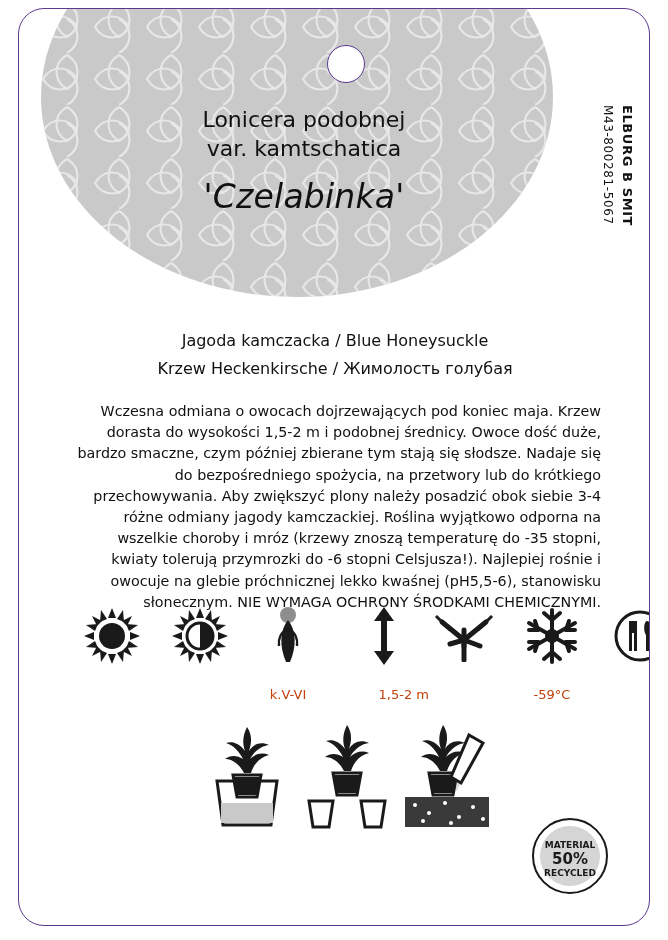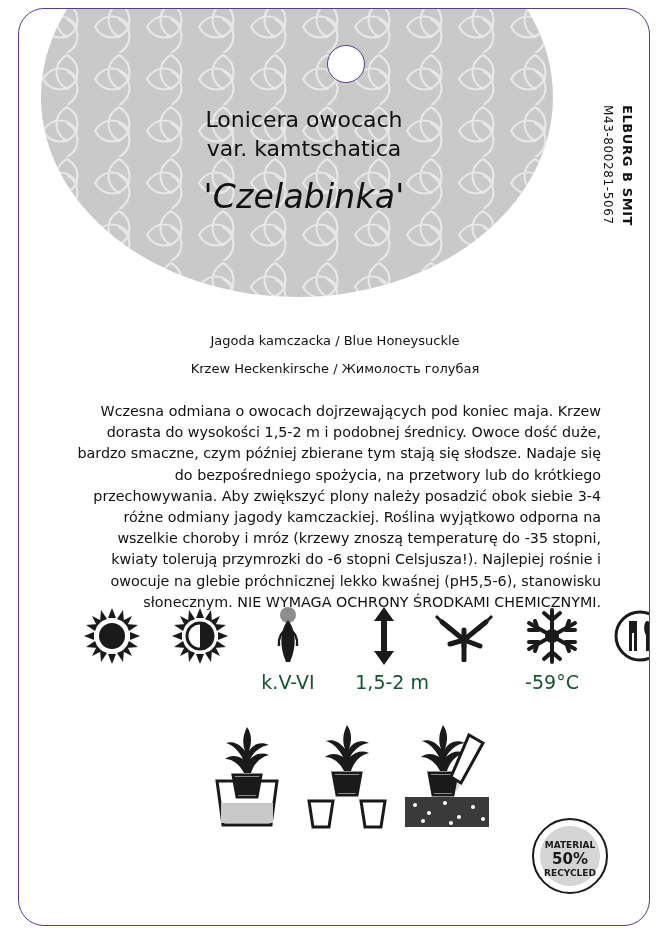--- a/index.html
+++ b/index.html
@@ -99,21 +99,21 @@
     text-orientation: mixed;
     white-space: nowrap;
   }
 
   .common-names {
     position: absolute;
     left: 40px;
     top: 318px;
     width: 552px;
     text-align: center;
-    font-size: 13px;
+    font-size: 16px;
     line-height: 28px;
   }
 
   .description {
     position: absolute;
     left: 50px;
     top: 392px;
     width: 532px;
     text-align: right;
     font-size: 14.3px;
@@ -135,23 +135,23 @@
     text-align: center;
     top: 0;
   }
   .icon-cell .glyph {
     height: 62px;
     display: flex;
     align-items: center;
     justify-content: center;
   }
   .icon-cell .cap {
-    font-size: 19px;
-    margin-top: 4px;
-    color: #14532d;
+    font-size: 13px;
+    margin-top: 20px;
+    color: #c2410c;
   }
 
   
   .plant-row {
     position: absolute;
     left: 180px;
     top: 712px;
     width: 300px;
     height: 110px;
   }
@@ -186,21 +186,21 @@
           </g>
         </pattern>
       </defs>
       <rect x="0" y="0" width="512" height="400" fill="url(#leafpat)"></rect>
     </svg>
   </div>
 
   <div class="hole"></div>
 
   <div class="sci-name">
-    <div>Lonicera owocach</div>
+    <div>Lonicera podobnej</div>
     <div>var. kamtschatica</div>
   </div>
 
   <div class="cultivar">'Czelabinka'</div>
 
   <div class="code">M43-800281-5067</div>
   <div class="brand">ELBURG B SMIT</div>
 
   <div class="common-names">
     <div>Jagoda kamczacka / Blue Honeysuckle</div>

